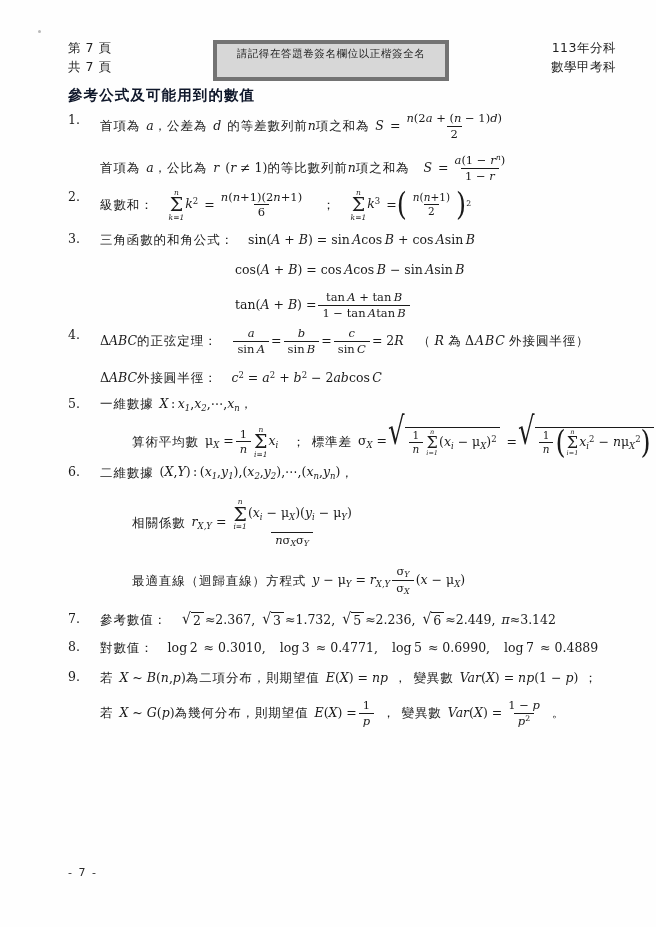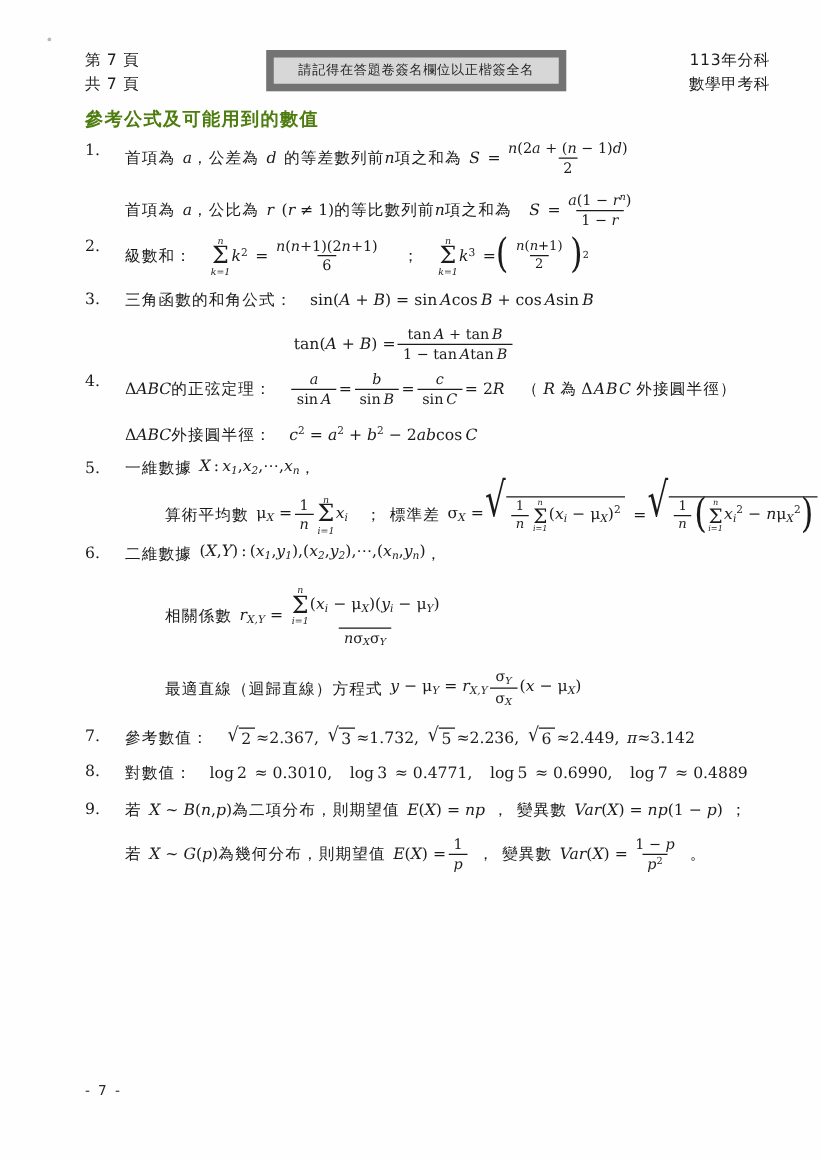--- a/index.html
+++ b/index.html
@@ -50,23 +50,23 @@
     letter-spacing: .5px;
     color: #1e1e1e;
     white-space: nowrap;
   }
   .hdr-banner {
     position: absolute;
     left: 213px;
     top: 2px;
     width: 228px;
     background: #d7d7d7;
-    border: 6px solid #737373;
+    border: 4px solid #737373;
     text-align: center;
-    padding: 3px 0 4px;
+    padding: 3px 0 16px;
     font-family: "DejaVu Serif", "Liberation Serif", serif;
     font-size: 10.5px;
     letter-spacing: .6px;
     color: #262626;
     white-space: nowrap;
   }
   .hdr-right {
     position: absolute;
     right: 40px;
     top: 0;
@@ -81,21 +81,21 @@
 
   
   .section-title {
     position: absolute;
     left: 68px;
     top: 86px;
     font-family: "DejaVu Sans", "Liberation Sans", sans-serif;
     font-weight: bold;
     font-size: 14.5px;
     letter-spacing: 1.1px;
-    color: #4d7c0f;
+    color: #0f172a;
     white-space: nowrap;
   }
 
   
   .flist {
     position: absolute;
     left: 0; right: 0;
     top: 112px;
   }
   .item {
@@ -366,20 +366,25 @@
       <span class="marker">3.</span>
 
       <div class="line">
         <span class="cjk">三角函數的和角公式：</span>
         <span class="sep-lg"></span>
         <span class="m">
           <span class="up">sin</span>(<span class="it">A</span>&nbsp;+&nbsp;<span class="it">B</span>)&nbsp;=&nbsp;<span class="up">sin</span> <span class="it">A</span><span class="up">cos</span> <span class="it">B</span>&nbsp;+&nbsp;<span class="up">cos</span> <span class="it">A</span><span class="up">sin</span> <span class="it">B</span>
         </span>
       </div>
 
+      <div class="line" style="margin-top:12px; padding-left:135px;">
+        <span class="m">
+          <span class="up">cos</span>(<span class="it">A</span>&nbsp;+&nbsp;<span class="it">B</span>)&nbsp;=&nbsp;<span class="up">cos</span> <span class="it">A</span><span class="up">cos</span> <span class="it">B</span>&nbsp;−&nbsp;<span class="up">sin</span> <span class="it">A</span><span class="up">sin</span> <span class="it">B</span>
+        </span>
+      </div>
 
       <div class="line" style="margin-top:12px; padding-left:135px;">
         <span class="m">
           <span class="up">tan</span>(<span class="it">A</span>&nbsp;+&nbsp;<span class="it">B</span>)&nbsp;=
         </span>
         <span class="frac">
           <span class="nu m"><span class="up">tan</span> <span class="it">A</span> + <span class="up">tan</span> <span class="it">B</span></span>
           <span class="de m">1 − <span class="up">tan</span> <span class="it">A</span><span class="up">tan</span> <span class="it">B</span></span>
         </span>
       </div>

